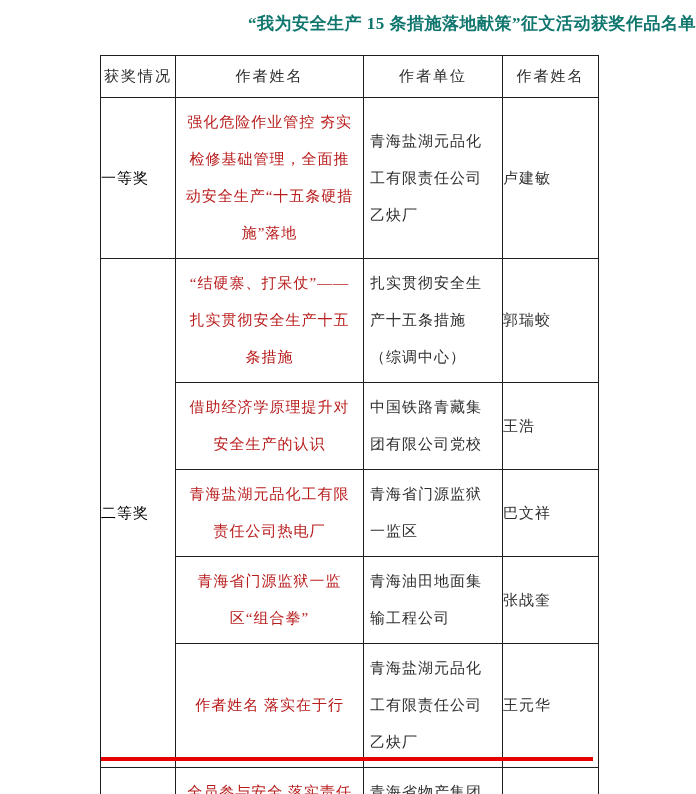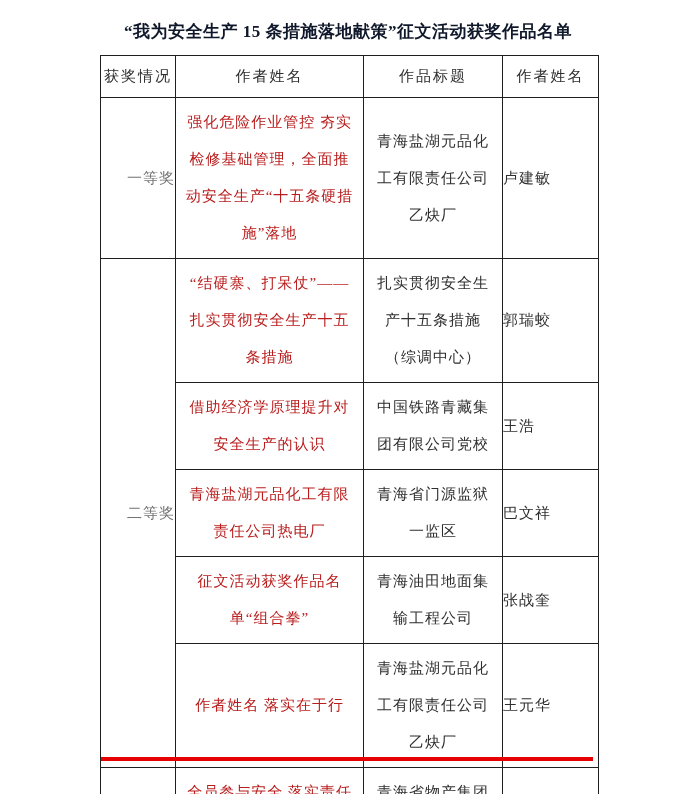--- a/index.html
+++ b/index.html
@@ -8,27 +8,27 @@
     position:relative;
     width:696px;
     height:794px;
     background:#ffffff;
     font-family:"Liberation Serif", serif;
     color:#333333;
     overflow:hidden;
   }
   .doc-title {
     position:absolute;
-    top:20px;
+    top:12px;
     left:0;
     width:100%;
-    text-align:center;
+    text-align:right;
     font-size:17px;
     font-weight:bold;
-    color:#0f172a;
+    color:#0f766e;
     letter-spacing:0.5px;
     white-space:nowrap;
   }
   .table-wrap {
     position:absolute;
     left:100px;
     top:55px;
   }
   table.awards {
     border-collapse:collapse;
@@ -42,33 +42,33 @@
     vertical-align:middle;
     overflow:hidden;
   }
   table.awards thead tr { height:42px; }
   th.hdr {
     text-align:center;
     letter-spacing:2px;
     color:#2e2e2e;
   }
   td.award-cell {
-    text-align:right;
+    text-align:left;
     letter-spacing:1px;
-    color:#737373;
+    color:#000000;
   }
   td.title-cell {
     text-align:center;
     padding:6px 9px;
     line-height:37px;
     letter-spacing:1px;
     color:#b91c1c;
   }
   td.unit-cell {
-    text-align:center;
+    text-align:left;
     padding:6px 6px;
     line-height:37px;
     letter-spacing:1px;
     color:#2e2e2e;
   }
   td.name-cell {
     letter-spacing:1px;
     color:#2e2e2e;
   }
   .red-underline {
@@ -93,21 +93,21 @@
       <colgroup>
         <col style="width:75px">
         <col style="width:188px">
         <col style="width:139px">
         <col style="width:96px">
       </colgroup>
       <thead>
         <tr>
           <th class="hdr">获奖情况</th>
           <th class="hdr">作者姓名</th>
-          <th class="hdr">作品标题</th>
+          <th class="hdr">作者单位</th>
           <th class="hdr">作者姓名</th>
         </tr>
       </thead>
       <tbody id="awards-body">
           <tr style="height: 146px;">
             <td class="award-cell" rowspan="1">一等奖</td>
             <td class="title-cell">强化危险作业管控 夯实检修基础管理，全面推动安全生产“十五条硬措施”落地</td>
             <td class="unit-cell">青海盐湖元品化工有限责任公司乙炔厂</td>
             <td class="name-cell">卢建敏</td>
           </tr>
@@ -121,21 +121,21 @@
             <td class="title-cell">借助经济学原理提升对安全生产的认识</td>
             <td class="unit-cell">中国铁路青藏集团有限公司党校</td>
             <td class="name-cell">王浩</td>
           </tr>
           <tr style="height: 75px;">
             <td class="title-cell">青海盐湖元品化工有限责任公司热电厂</td>
             <td class="unit-cell">青海省门源监狱一监区</td>
             <td class="name-cell">巴文祥</td>
           </tr>
           <tr style="height: 75px;">
-            <td class="title-cell">征文活动获奖作品名单“组合拳”</td>
+            <td class="title-cell">青海省门源监狱一监区“组合拳”</td>
             <td class="unit-cell">青海油田地面集输工程公司</td>
             <td class="name-cell">张战奎</td>
           </tr>
           <tr style="height: 108px;">
             <td class="title-cell">作者姓名 落实在于行</td>
             <td class="unit-cell">青海盐湖元品化工有限责任公司乙炔厂</td>
             <td class="name-cell">王元华</td>
           </tr>
           <tr style="height: 83px;">
             <td class="award-cell" rowspan="1">三等奖</td>

